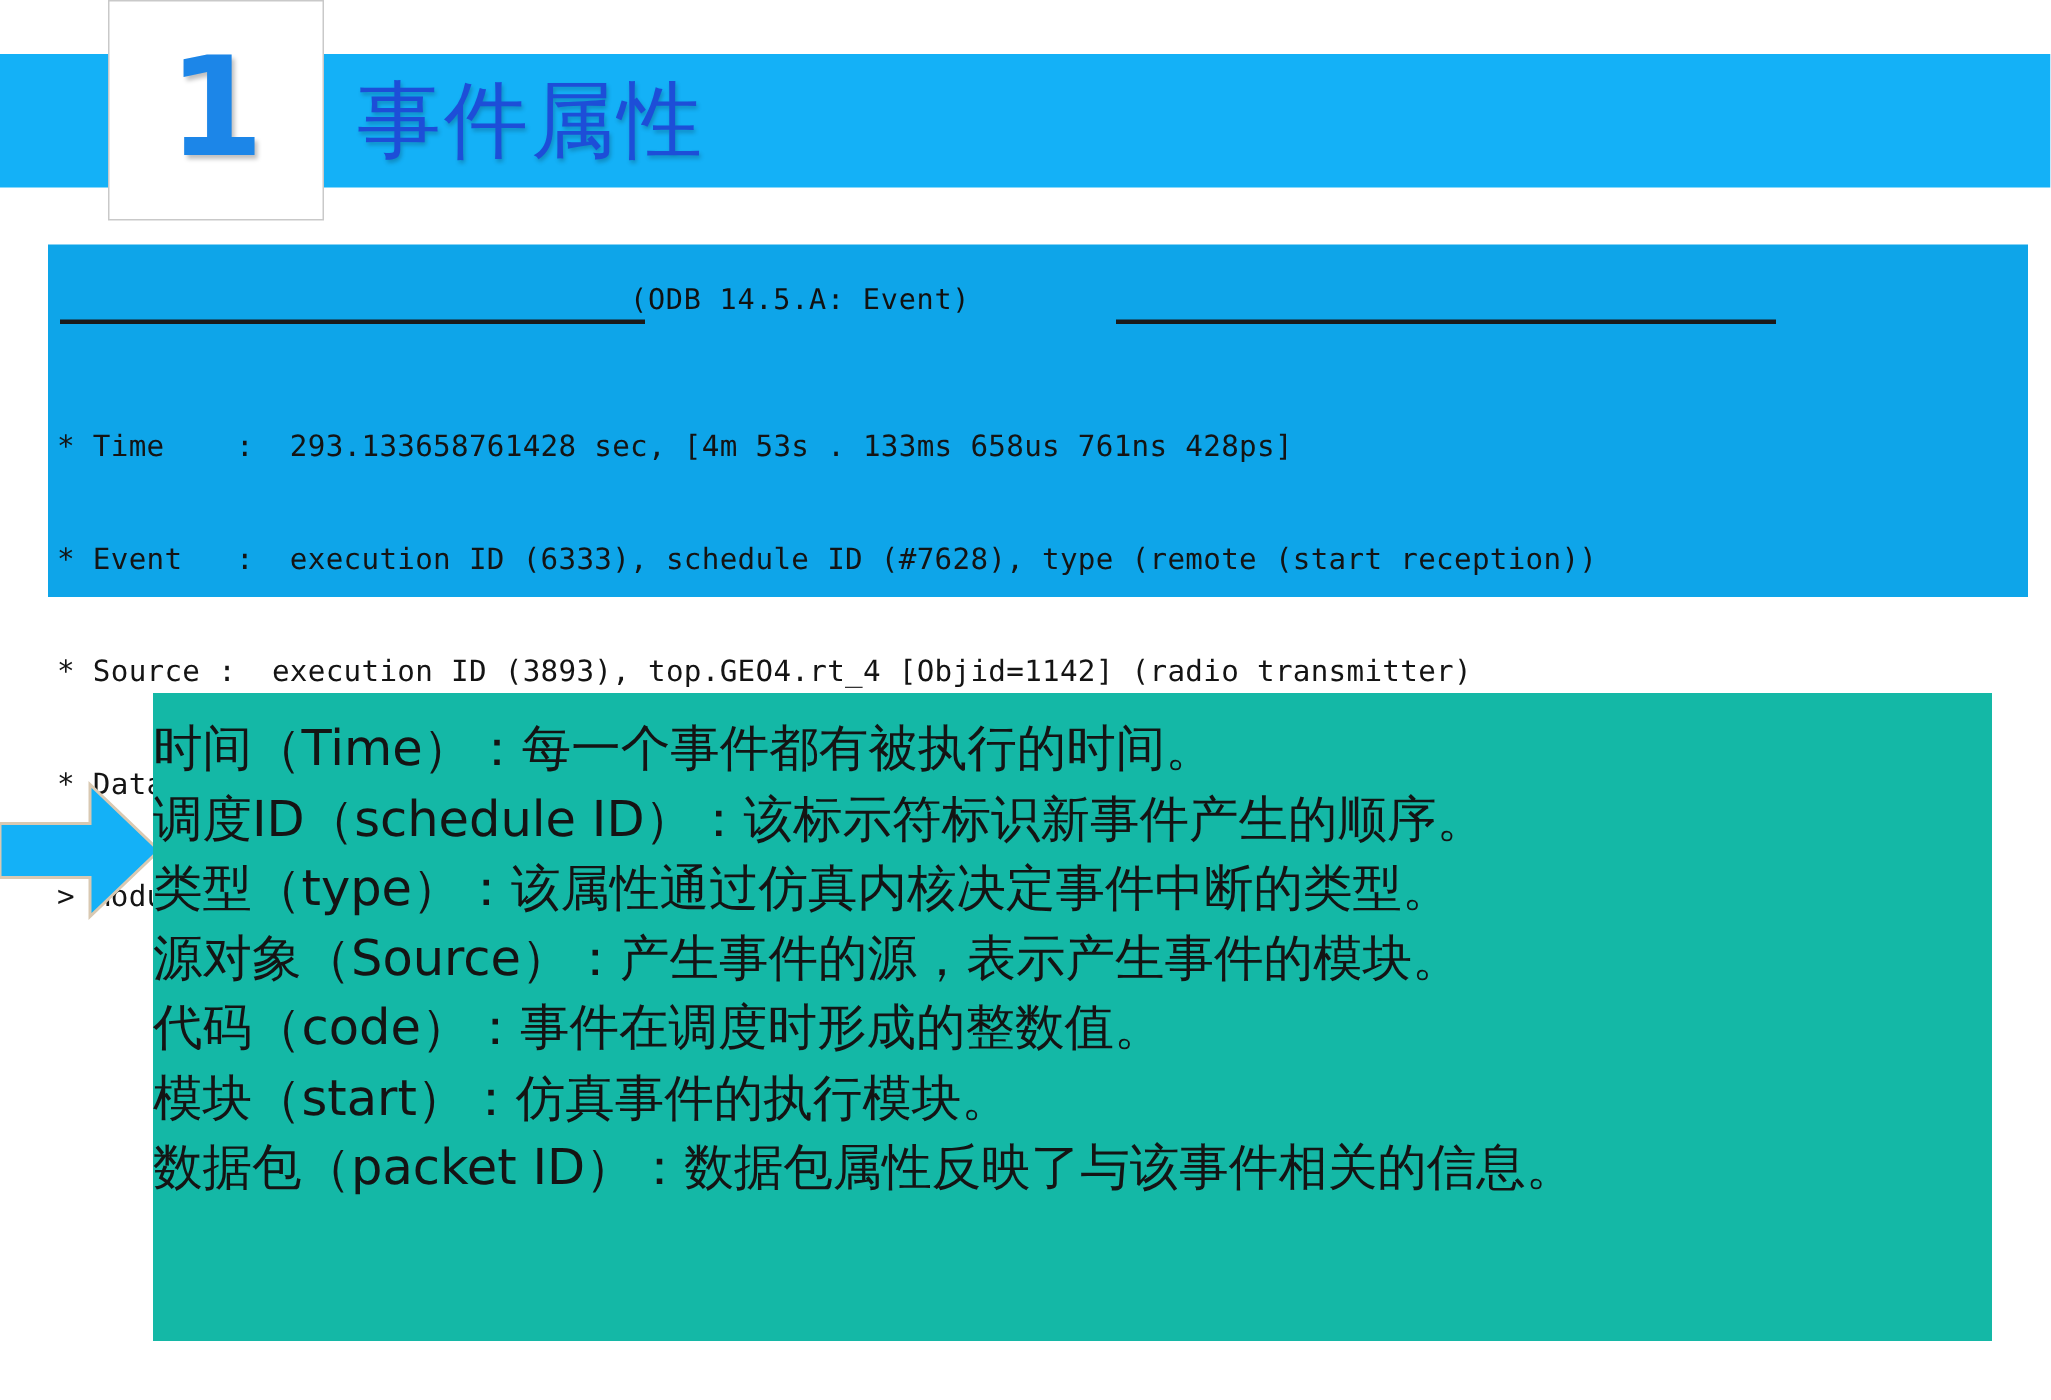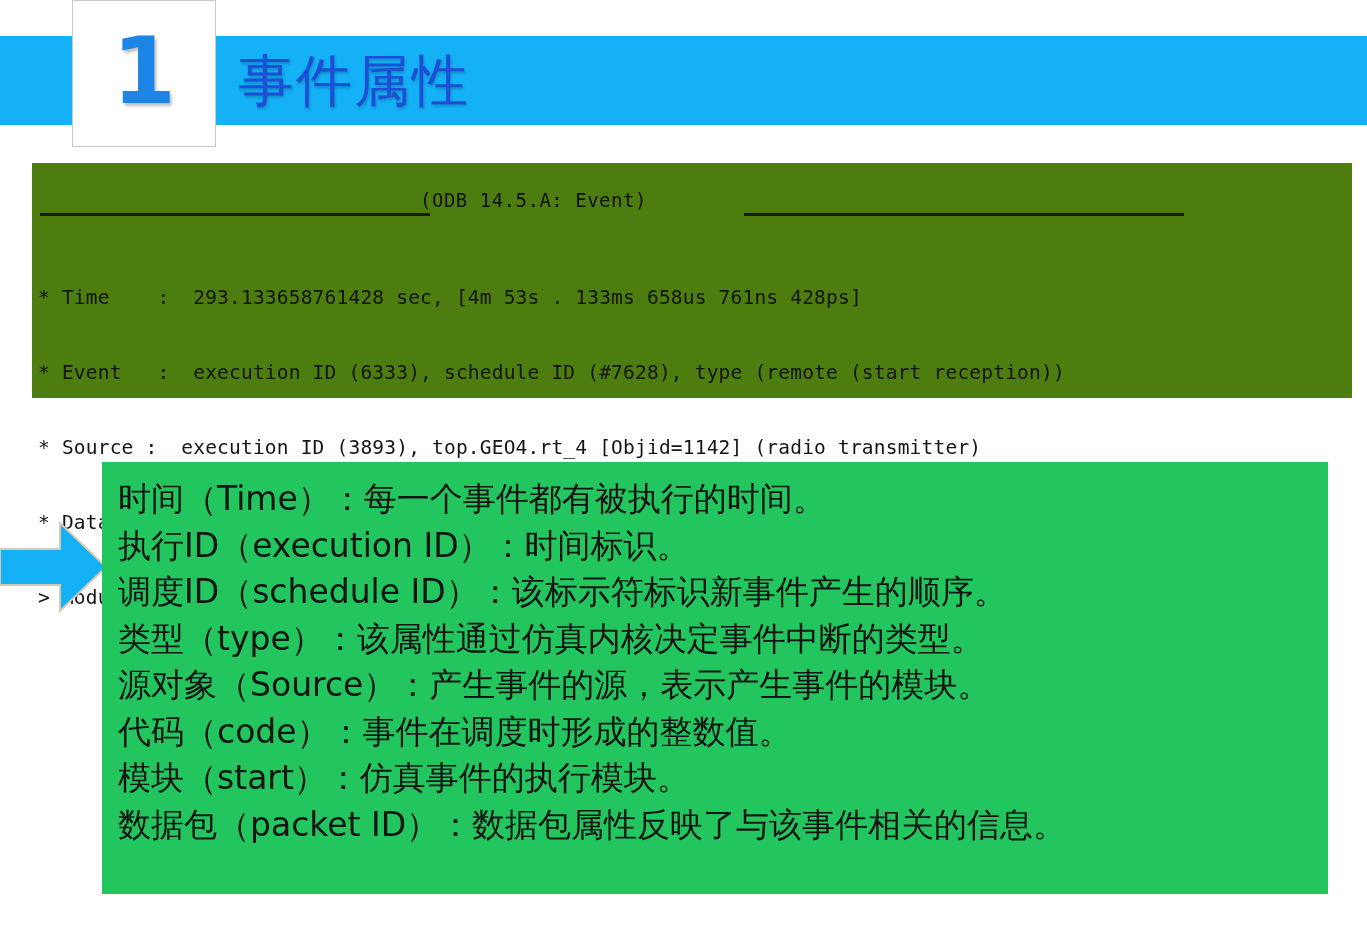--- a/index.html
+++ b/index.html
@@ -62,21 +62,21 @@
     margin-top: -4px;
   }
 
   
   .odb-block {
     position: absolute;
     left: 32px;
     top: 163px;
     width: 1320px;
     height: 235px;
-    background: #4d7c0f;
+    background: #0ea5e9;
     box-sizing: border-box;
     padding: 14px 0 0 0;
   }
   .odb-title-row {
     position: relative;
     height: 44px;
     font-family: "DejaVu Sans Mono", "Liberation Mono", monospace;
     font-size: 19px;
     color: #111111;
   }
@@ -124,23 +124,23 @@
     height: 96px;
   }
 
   
   .desc-panel {
     position: absolute;
     left: 102px;
     top: 462px;
     width: 1226px;
     height: 432px;
-    background: #22c55e;
+    background: #14b8a6;
     box-sizing: border-box;
-    padding: 14px 0 0 16px;
+    padding: 14px 0 0 0;
   }
   .desc-line {
     font-family: "DejaVu Sans", "Liberation Sans", sans-serif;
     font-size: 33px;
     line-height: 46.5px;
     color: #141414;
     white-space: pre;
     letter-spacing: 0px;
   }
 </style>
@@ -169,20 +169,19 @@
     <div class="odb-line">&gt; Module :  top.node_6.rr_1 [Objid=782] (radio receiver)</div>
   </div>
 </div>
 
 <svg class="arrow-shape" viewBox="0 0 108 96" aria-hidden="true">
   <polygon points="0,30 60,30 60,4 106,48 60,92 60,66 0,66" fill="#14b1f7" stroke="#d9c9b2" stroke-width="2"></polygon>
 </svg>
 
 <div class="desc-panel">
   <div class="desc-line">时间（Time）：每一个事件都有被执行的时间。</div>
-  <div class="desc-line">执行ID（execution ID）：时间标识。</div>
   <div class="desc-line">调度ID（schedule ID）：该标示符标识新事件产生的顺序。</div>
   <div class="desc-line">类型（type）：该属性通过仿真内核决定事件中断的类型。</div>
   <div class="desc-line">源对象（Source）：产生事件的源，表示产生事件的模块。</div>
   <div class="desc-line">代码（code）：事件在调度时形成的整数值。</div>
   <div class="desc-line">模块（start）：仿真事件的执行模块。</div>
   <div class="desc-line">数据包（packet ID）：数据包属性反映了与该事件相关的信息。</div>
 </div>
 
 </body></html>

